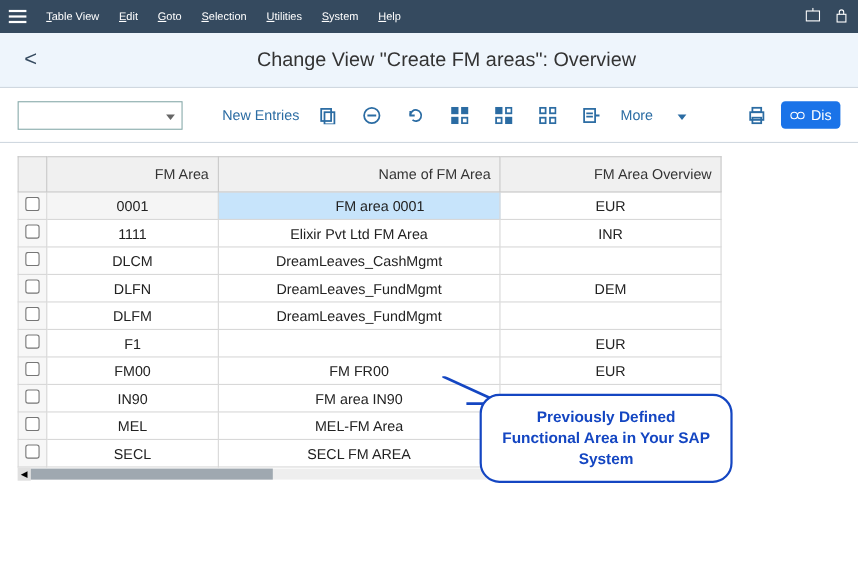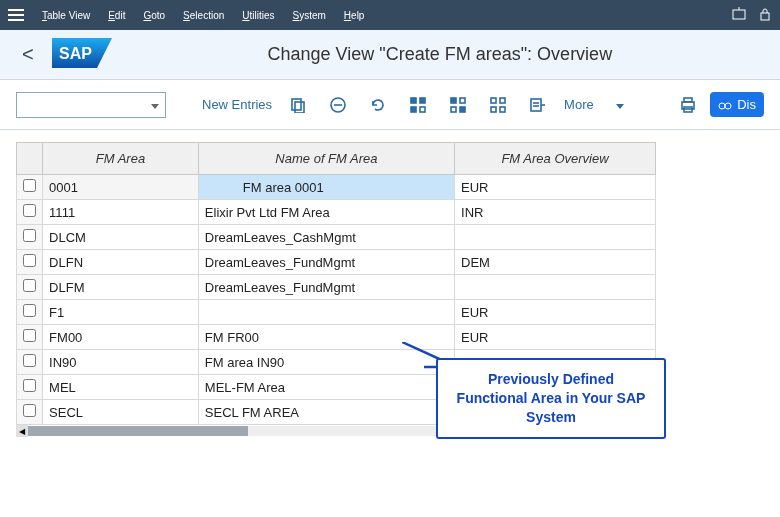--- a/index.html
+++ b/index.html
@@ -20,44 +20,44 @@
   .title-text { flex: 1; text-align: center; font-size: 18px; color: #333; font-weight: 400; }
 
   
   .toolbar { height: 50px; display: flex; align-items: center; padding: 0 16px; gap: 12px; border-bottom: 1px solid #d0d8e0; }
   .dropdown-empty { width: 150px; height: 26px; border: 1px solid #8aa; background: #fff; display: flex; align-items: center; justify-content: flex-end; padding-right: 6px; cursor: pointer; }
   .toolbar-spacer-sm { width: 12px; }
   .new-entries { color: #2b6ca3; font-size: 13px; cursor: pointer; }
   .tool-icon { width: 28px; height: 26px; display: flex; align-items: center; justify-content: center; cursor: pointer; color: #2b6ca3; }
   .tool-icon svg { stroke: #2b6ca3; fill: none; stroke-width: 1.6; }
   .more-btn { color: #2b6ca3; display: flex; align-items: center; gap: 19px; cursor: pointer; }
-  .toolbar .right { margin-left: auto; display: flex; gap: 8px; align-items: center; }
+  .toolbar .right { margin-left: auto; display: flex; gap: 8px; align-items: flex-start; }
   .dis-btn { background: #1a73e8; color: #fff; padding: 5px 8px; border-radius: 4px; display: flex; align-items: center; gap: 5px; cursor: pointer; font-size: 13px; }
 
   
   .table-wrap { padding: 12px 16px 0 16px; position: relative; }
   .data-table { border-collapse: collapse; width: 640px; }
-  .data-table th { background: #f0f0f0; border: 1px solid #c8c8c8; padding: 6px 8px; text-align: center; font-weight: 400; color: #333; height: 32px; font-style: italic; }
+  .data-table th { background: #f0f0f0; border: 1px solid #c8c8c8; padding: 6px 8px; text-align: right; font-weight: 400; color: #333; height: 32px; }
   .data-table th.checkbox-col { width: 22px; }
   .data-table th.col-fm { width: 155px; }
   .data-table th.col-name { width: 255px; }
   .data-table th.col-curr { width: 200px; }
-  .data-table td { border: 1px solid #d8d8d8; padding: 3px 6px; height: 25px; color: #222; }
+  .data-table td { border: 1px solid #d8d8d8; padding: 3px 6px; height: 25px; color: #222; text-align: center; }
   .data-table td.check-cell { text-align: center; background: #f7f7f7; }
   .data-table tr.selected td.name-cell { background: #c7e4fb; padding-left: 44px; }
   .data-table tr.selected td.fm-cell { background: #f5f5f5; }
   .data-table input[type=checkbox] { margin: 0; }
   
   .hscroll { margin-top: 0; width: 640px; height: 12px; display: flex; align-items: center; }
   .hscroll .arrow { width: 12px; height: 12px; background: #e0e0e0; display: flex; align-items: center; justify-content: center; font-size: 8px; cursor: pointer; }
   .hscroll .track { flex: 1; height: 10px; background: #eee; position: relative; }
   .hscroll .thumb { position: absolute; left: 0; width: 220px; height: 10px; background: #9fa8b0; cursor: pointer; }
 
   
-  .callout { position: absolute; top: 228px; left: 436px; width: 230px; background: #fff; border: 2.5px solid #1446c2; border-radius: 3px; padding: 10px 14px; color: #1446c2; font-weight: bold; text-align: center; font-size: 14px; line-height: 1.35; }
+  .callout { position: absolute; top: 228px; left: 436px; width: 230px; background: #fff; border: 2.5px solid #1446c2; border-radius: 18px; padding: 10px 14px; color: #1446c2; font-weight: bold; text-align: center; font-size: 14px; line-height: 1.35; }
   .callout-tail { position: absolute; top: 212px; left: 402px; }
   .callout-tail svg line { stroke: #1446c2; stroke-width: 2.5; }
 
   .chevron-down::after { content: ""; display: inline-block; border-left: 4px solid transparent; border-right: 4px solid transparent; border-top: 5px solid #2b6ca3; margin-left: 3px; }
   .chevron-down-s::after { content: ""; display: inline-block; border-left: 4px solid transparent; border-right: 4px solid transparent; border-top: 5px solid #666; }
 </style>
 </head>
 <body>
 
 <div class="menubar">
@@ -80,32 +80,20 @@
         </svg></span>
     <span><svg width="14" height="14" viewBox="0 0 14 14">
           <rect x="3" y="6" width="8" height="7" stroke="#fff" fill="none"></rect>
           <path d="M5 6 V4 a2 2 0 0 1 4 0 V6" stroke="#fff" fill="none"></path>
         </svg></span>
   </div>
 </div>
 
 <div class="titlebar">
   <span class="back">&lt;</span>
-  <span class="logo">
-    <svg width="60" height="30" viewBox="0 0 60 30">
-      <defs>
-          <linearGradient id="g1" x1="0" y1="0" x2="0" y2="1">
-            <stop offset="0" stop-color="#1eaaf1"></stop>
-            <stop offset="1" stop-color="#0b4fa4"></stop>
-          </linearGradient>
-        </defs>
-      <path d="M0 0 H60 L45 30 H0 Z" fill="url(#g1)"></path>
-      <text x="7" y="21" font-family="Arial" font-weight="bold" font-size="16" fill="#fff">SAP</text>
-    </svg>
-  </span>
   <div class="title-text">Change View "Create FM areas": Overview</div>
 </div>
 
 <div class="toolbar">
   <div class="dropdown-empty">
       <span class="chevron-down-s"></span>
     </div>
   <div class="toolbar-spacer-sm"></div>
   <span class="new-entries">New Entries</span>
   <div class="tool-icon">

